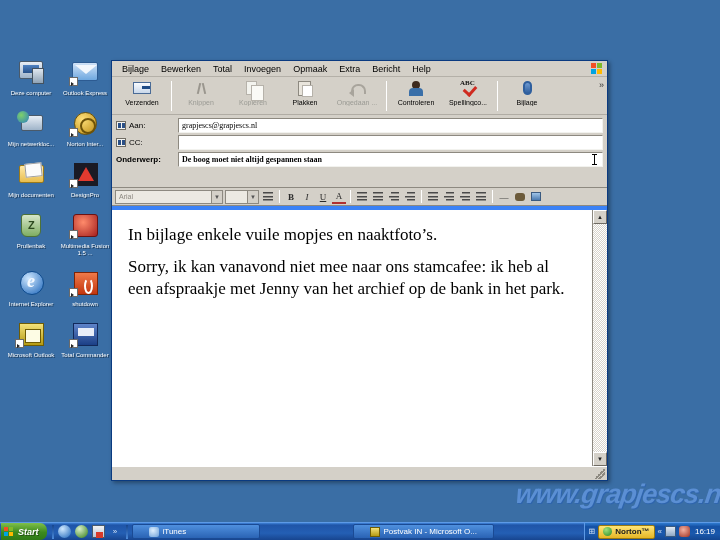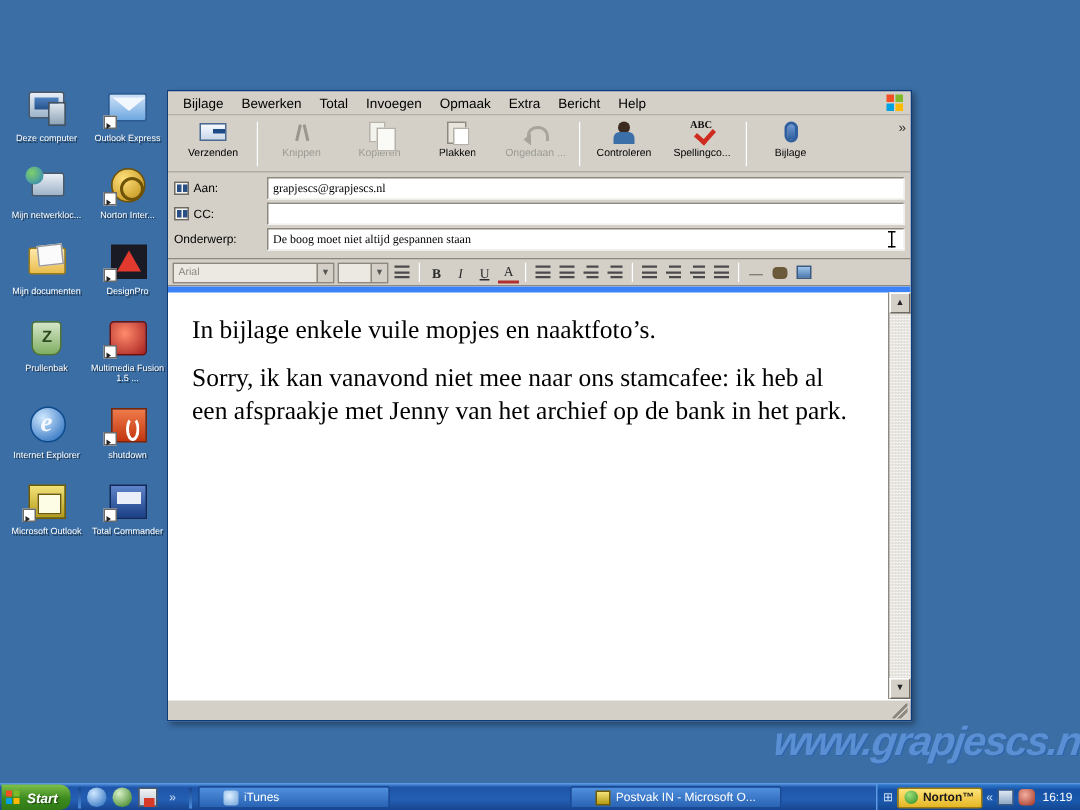--- a/index.html
+++ b/index.html
@@ -159,21 +159,21 @@
   .i-spell{position:absolute;left:2px;top:0;width:19px;height:16px;}
   .i-spell:before{content:"ABC";position:absolute;left:1px;top:-1px;font:bold 7px "Liberation Serif",serif;color:#111;}
   .i-spell:after{content:"";position:absolute;left:5px;top:5px;width:9px;height:6px;border-left:3px solid #cf2b20;border-bottom:3px solid #cf2b20;transform:rotate(-48deg);}
   .i-clip{position:absolute;left:7px;top:1px;width:9px;height:14px;border:2px solid #2f5f9e;border-radius:5px;border-top-color:#2f5f9e;background:linear-gradient(#6e9ad2,#2f5f9e);}
 
   .headers{
     background:#d4d0c8;padding:3px 4px 4px 4px;
     border-bottom:1px solid #8d8980;
   }
   .hrow{display:flex;align-items:center;height:15px;margin-bottom:2px;}
-  .hrow:last-child{margin-bottom:1px;}
+  .hrow:last-child{margin-bottom:16px;font-weight:bold;}
   .hlbl{
     width:62px;flex:0 0 62px;font-size:8px;color:#000;
     display:flex;align-items:center;gap:3px;
   }
   .hlbl .bico{
     width:10px;height:9px;background:#f4f4f0;border:1px solid #6f6b63;position:relative;flex:0 0 10px;
   }
   .hlbl .bico:after{content:"";position:absolute;left:1px;top:1px;width:3px;height:5px;background:#2a4f86;box-shadow:4px 0 0 #2a4f86;}
   .hfield{
     flex:1;height:15px;background:#fff;border:1px solid #8d8980;
@@ -586,21 +586,21 @@
   <span class="qlicon ql-web"></span>
   <span class="qlicon ql-save"></span>
   <span class="qlicon ql-x">»</span>
   <span class="qlsep"></span>
 
   <div class="taskbtn">
     <span class="tbi tbi-itunes"></span>
     <span class="tbl">iTunes</span>
   </div>
 
-  <div class="taskbtn" style="margin-left:118px">
+  <div class="taskbtn" style="margin-left:91px">
     <span class="tbi tbi-outlook"></span>
     <span class="tbl">Postvak IN - Microsoft O...</span>
   </div>
 
   <div id="tray">
     <span style="color:#cfe0f5;font-size:8px">⊞</span>
     <span class="norton">
       <span class="nc"></span>
       <span>Norton™</span>
     </span>

